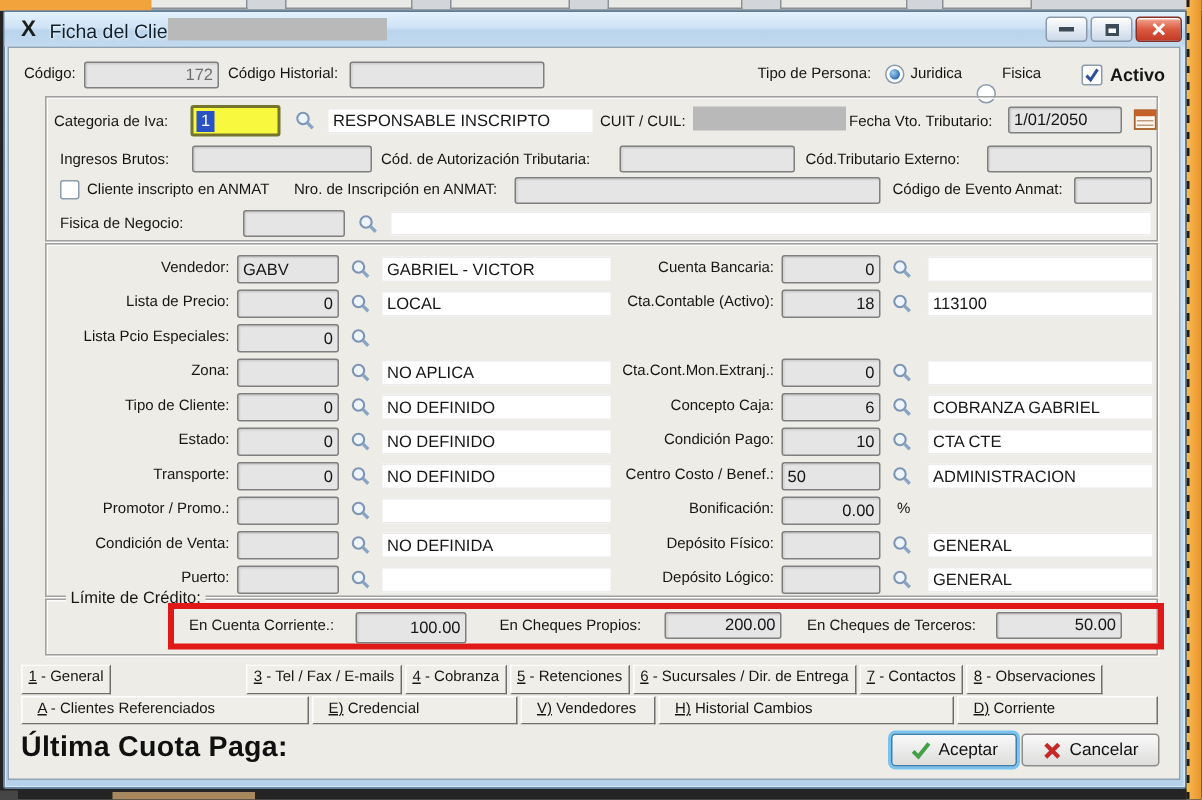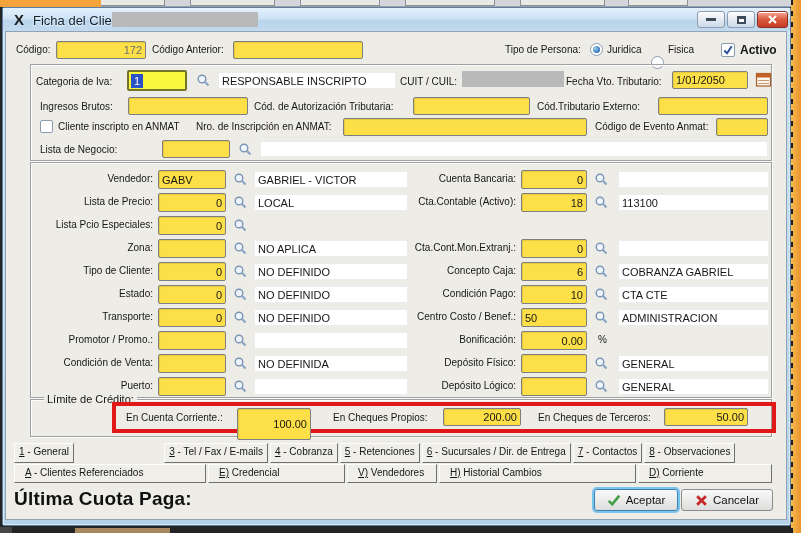--- a/index.html
+++ b/index.html
@@ -28,21 +28,21 @@
   .appicon { font-weight:900; font-size:15px; color:#1c1c1c; line-height:15px; }
   .title { font-size:13px; color:#10202e; text-shadow:0 1px 2px #ffffff; white-space:nowrap; }
   .redact { background:#b9b9b9; }
 
   .capbtn { height:17px; border-radius:3px; border:1px solid #8c9bad; background:linear-gradient(180deg,#fdfdfe,#ccd9e8);
      display:flex; align-items:center; justify-content:center; box-shadow: inset 0 1px 0 #ffffff; }
   .capbtn.close { background:linear-gradient(180deg,#f6a896,#d95b40 50%,#c43a27); border-color:#8e2f23; }
 
   .lbl { font-size:10px; color:#161616; white-space:nowrap; }
   .lbl-r { text-align:right; }
-  .tbox { background:#fde047; border:1px solid #7f7f7f; border-radius:2px; font-size:11px; color:#161616;
+  .tbox { background:#e5e5e5; border:1px solid #7f7f7f; border-radius:2px; font-size:11px; color:#161616;
      display:flex; align-items:center; padding:0 3px; box-shadow: inset 1px 1px 1px rgba(0,0,0,0.10); }
   .tbox.num { justify-content:flex-end; }
   .tbox.grey { color:#6e6e6e; }
   .flat { background:#fff; font-size:11px; color:#161616; display:flex; align-items:center; padding:0 3px; border:1px solid #ececec; }
   .group { border:1px solid #a0a0a0; box-shadow: inset 1px 1px 0 #fcfcfc, 1px 1px 0 #fcfcfc; }
   .legend { font-size:11px; color:#161616; background:#edece6; padding:0 3px; white-space:nowrap; }
 
   .yellow { background:#f8f83e; border:2px solid #74742c; border-radius:2px; display:flex; align-items:center; padding:0 2px; }
   .sel { background:#2a52c8; color:#fff; font-size:11px; padding:0 3px; line-height:14px; }
 
@@ -100,21 +100,21 @@
   </div>
   <div class="abs capbtn close" style="left:757px;top:11px;width:31px;">
     <svg width="9" height="9" viewBox="0 0 9 9">
       <line x1="1" y1="1" x2="8" y2="8" stroke="#ffffff" stroke-width="2"></line>
       <line x1="8" y1="1" x2="1" y2="8" stroke="#ffffff" stroke-width="2"></line>
     </svg>
   </div>
 
   <div class="abs lbl" style="left:16px;top:44px;">Código:</div>
   <div class="abs tbox num grey" style="left:56px;top:41px;width:90px;height:18px;">172</div>
-  <div class="abs lbl" style="left:152px;top:44px;">Código Anterior:</div>
+  <div class="abs lbl" style="left:152px;top:44px;">Código Historial:</div>
   <div class="abs tbox" style="left:233px;top:41px;width:130px;height:18px;"></div>
   <div class="abs lbl" style="left:505px;top:44px;">Tipo de Persona:</div>
   <div class="abs radio sel-r" style="left:590px;top:43px;"></div>
   <div class="abs lbl" style="left:607px;top:44px;">Juridica</div>
   <div class="abs radio" style="left:651px;top:43px;"></div>
   <div class="abs lbl" style="left:668px;top:44px;">Fisica</div>
   <div class="abs chk" style="left:721px;top:43px;width:14px;height:14px;">
     <svg width="12" height="12" viewBox="0 0 13 13">
       <polyline points="2.5,7 5.5,10 10.5,2.5" fill="none" stroke="#2d4f9e" stroke-width="2.2"></polyline>
     </svg>
@@ -154,21 +154,21 @@
   <div class="abs lbl" style="left:537px;top:101px;">Cód.Tributario Externo:</div>
   <div class="abs tbox" style="left:658px;top:97px;width:110px;height:18px;"></div>
 
   <div class="abs chk" style="left:40px;top:120px;"></div>
   <div class="abs lbl" style="left:58px;top:121px;">Cliente inscripto en ANMAT</div>
   <div class="abs lbl" style="left:196px;top:121px;">Nro. de Inscripción en ANMAT:</div>
   <div class="abs tbox" style="left:343px;top:118px;width:244px;height:18px;"></div>
   <div class="abs lbl" style="left:595px;top:121px;">Código de Evento Anmat:</div>
   <div class="abs tbox" style="left:716px;top:118px;width:52px;height:18px;"></div>
 
-  <div class="abs lbl" style="left:40px;top:144px;">Lista de Negocio:</div>
+  <div class="abs lbl" style="left:40px;top:144px;">Fisica de Negocio:</div>
   <div class="abs tbox" style="left:162px;top:140px;width:68px;height:18px;"></div>
   <div class="abs" style="left:238px;top:142px;">
     <svg width="15" height="15" viewBox="0 0 15 15">
       <circle cx="6" cy="6" r="3.8" fill="#eef4fb" stroke="#7c95b5" stroke-width="1.4"></circle>
       <line x1="8.8" y1="8.8" x2="12.5" y2="12.5" stroke="#8aa5c4" stroke-width="2.2"></line>
     </svg>
   </div>
   <div class="abs flat" style="left:260px;top:141px;width:508px;height:16px;"></div>
 
   <div class="abs group" style="left:30px;top:162px;width:742px;height:236px;"></div>
@@ -354,21 +354,21 @@
         <circle cx="6" cy="6" r="3.8" fill="#eef4fb" stroke="#7c95b5" stroke-width="1.4"></circle>
         <line x1="8.8" y1="8.8" x2="12.5" y2="12.5" stroke="#8aa5c4" stroke-width="2.2"></line>
       </svg>
     </div>
   <div class="abs flat" style="left:618px;top:378px;width:151px;height:17px;">GENERAL</div>
 
   <div class="abs group" style="left:30px;top:399px;width:742px;height:38px;"></div>
   <div class="abs legend" style="left:44px;top:393px;">Límite de Crédito:</div>
   <div class="abs redbox" style="left:112px;top:402px;width:664px;height:31px;"></div>
   <div class="abs lbl" style="left:126px;top:412px;">En Cuenta Corriente.:</div>
-  <div class="abs tbox num" style="left:237px;top:408px;width:74px;height:32px;">100.00</div>
+  <div class="abs tbox num" style="left:237px;top:408px;width:74px;height:21px;">100.00</div>
   <div class="abs lbl" style="left:333px;top:412px;">En Cheques Propios:</div>
   <div class="abs tbox num" style="left:443px;top:408px;width:78px;height:18px;">200.00</div>
   <div class="abs lbl" style="left:538px;top:412px;">En Cheques de Terceros:</div>
   <div class="abs tbox num" style="left:664px;top:408px;width:84px;height:18px;">50.00</div>
 
   <div class="abs tabrow" style="left:14px;top:443px;width:768px;height:20px;">
     <div class="tab">1 - General</div>
     <div class="tab hl">2 - Configuración</div>
     <div class="tab">3 - Tel / Fax / E-mails</div>
     <div class="tab">4 - Cobranza</div>

